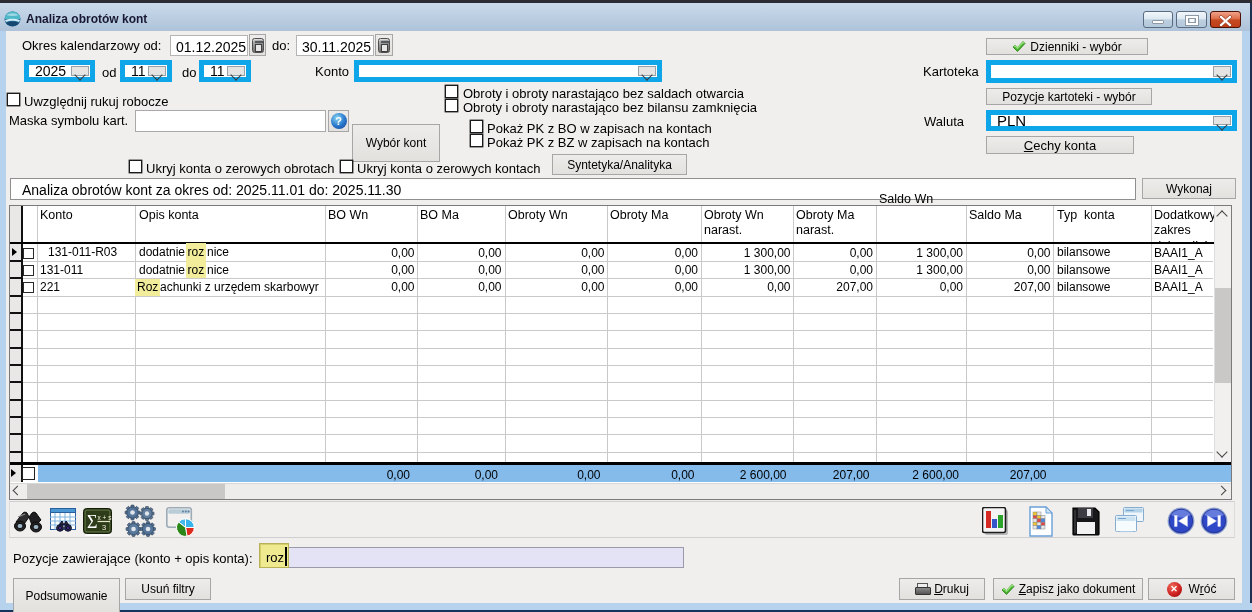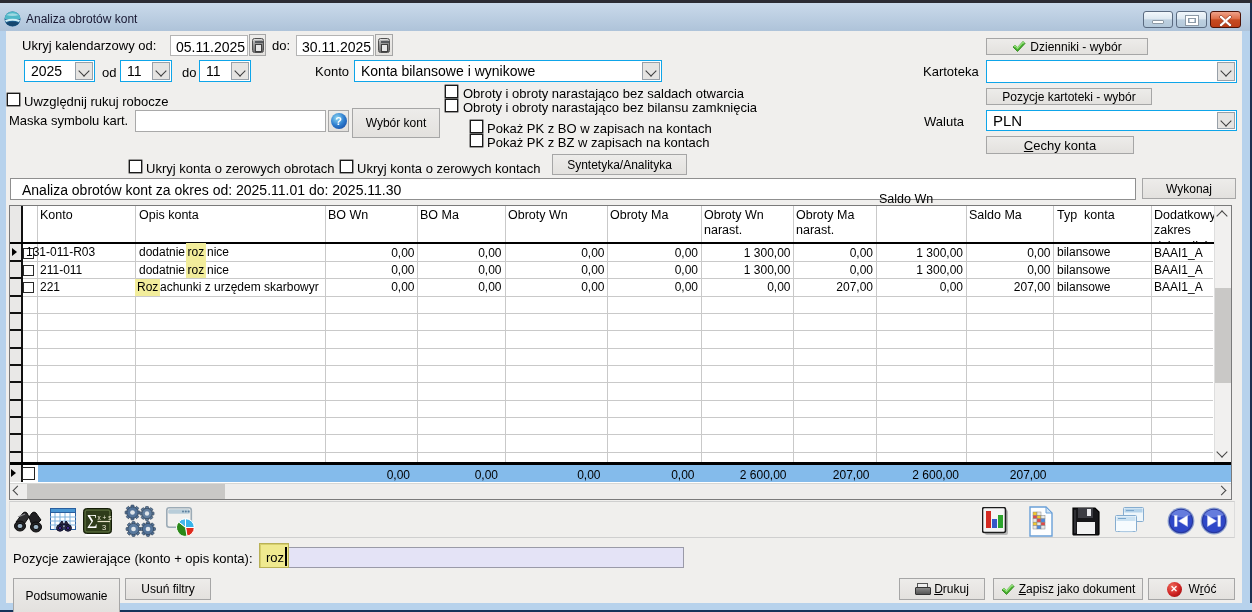--- a/index.html
+++ b/index.html
@@ -2,21 +2,21 @@
 <html><head>
 <meta charset="utf-8">
 <style>
 * { margin:0; padding:0; box-sizing:border-box; }
 html,body { width:1252px; height:612px; overflow:hidden; }
 body { position:relative; font-family:"Liberation Sans", sans-serif; font-size:13px; color:#000; background:#f0efed; }
 .abs { position:absolute; }
 .lbl { position:absolute; white-space:nowrap; }
 .btn { position:absolute; background:linear-gradient(#edecea,#e3e1de); border:1px solid #a6a6a6; display:flex; align-items:center; justify-content:center; white-space:nowrap; font-size:12px; }
 .cb { position:absolute; width:13px; height:13px; background:#fff; border:1px solid #1a1a1a; box-shadow:0 0 0 0.4px #1a1a1a; }
-.combo { position:absolute; background:#fff; border:1px solid #0ea5e9; }
+.combo { position:absolute; background:#fff; border:5px solid #0ea5e9; }
 .combo .ar { position:absolute; top:1px; right:1px; bottom:1px; width:18px; background:#e5e4e2; border:1px solid #98a0a8; }
 .combo .ar:after { content:""; position:absolute; left:4px; top:4px; width:7px; height:7px; border-right:1.6px solid #3c3c3c; border-bottom:1.6px solid #3c3c3c; transform:rotate(45deg); }
 .combo .tx { position:absolute; left:6px; top:0; bottom:0; display:flex; align-items:center; font-size:14px; }
 .inp { position:absolute; background:#fff; border:1px solid #a9a9a9; }
 .vline { position:absolute; width:1px; background:#c9c9c9; }
 .hline { position:absolute; height:1px; background:#c9c9c9; }
 .num { position:absolute; text-align:right; font-size:12px; }
 .hd { font-size:12.5px; line-height:15px; }
 .rw { font-size:12px; }
 .calglyph { display:block; width:12px; height:15px; background:linear-gradient(160deg,#c9c9c9 0%,#8f8f8f 45%,#636363 100%); border:1px solid #4f4f4f; border-radius:2.5px; position:relative; box-shadow:inset 0 1px 0 rgba(255,255,255,0.5); }
@@ -40,38 +40,38 @@
 <div class="abs" style="left:0;top:603px;width:1252px;height:7px;background:#b7d2ec;"></div>
 <div class="abs" style="left:0;top:610px;width:1252px;height:2px;background:#15335a;"></div>
 
 <svg class="abs" style="left:4px;top:11px;" width="17" height="16" viewBox="0 0 17 16">
  <ellipse cx="8.5" cy="8" rx="8" ry="7.5" fill="#1d5e8f"></ellipse>
  <path d="M0.5 8 A8 7.5 0 0 1 16.5 8 L0.5 8 Z" fill="#4fb8c8"></path>
  <path d="M2 4 Q8.5 0.5 15 4 Q8.5 6 2 4 Z" fill="#9fd8e2"></path>
  <path d="M1 9 Q8.5 6.5 16 9 L15 11 Q8.5 8.5 2 11 Z" fill="#cfeef5"></path>
  <path d="M2 12 A8 7.5 0 0 0 15 12 Q8.5 9.5 2 12 Z" fill="#16476e"></path>
 </svg>
-<div class="lbl" style="left:26px;top:12px;font-size:12px;color:#181832;">Analiza obrotów kont</div>
+<div class="lbl" style="left:26px;top:12px;font-size:12px;color:#181832;font-weight:bold;">Analiza obrotów kont</div>
 
 <div class="abs" style="left:1143px;top:11px;width:30px;height:17px;border:1px solid #5a6a80;border-radius:3px;background:linear-gradient(#f2f7fb 0%,#dde8f1 46%,#bdd0e0 52%,#b3c8da 100%);">
   <div class="abs" style="left:8px;top:8px;width:12px;height:4px;background:#fff;border:1px solid #8d9aa6;border-radius:1px;"></div>
 </div>
 <div class="abs" style="left:1176px;top:11px;width:31px;height:17px;border:1px solid #5a6a80;border-radius:3px;background:linear-gradient(#f2f7fb 0%,#dde8f1 46%,#bdd0e0 52%,#b3c8da 100%);">
   <div class="abs" style="left:9px;top:3.5px;width:12px;height:9px;border:2px solid #fff;box-shadow:0 0 0 1px #8d9aa6, inset 0 0 0 1px #8d9aa6;"></div>
     <div class="abs" style="left:13px;top:6.5px;width:4px;height:3px;background:#fff;"></div>
 </div>
 <div class="abs" style="left:1210px;top:11px;width:31px;height:17px;border:1px solid #4d1206;border-radius:3px;background:linear-gradient(#efa28a 0%,#dd6d47 46%,#c64b22 52%,#bd3d17 100%);">
   <svg class="abs" style="left:8px;top:2.5px;" width="13" height="12" viewBox="0 0 13 12">
       <path d="M2 0 L6.5 4 L11 0 L13 2 L8.5 6 L13 10 L11 12 L6.5 8 L2 12 L0 10 L4.5 6 L0 2 Z" fill="#fff" stroke="#8a2b12" stroke-width="0.7"></path>
     </svg>
 </div>
 
-<div class="lbl" style="left:22px;top:38px;">Ukryj kalendarzowy od:</div>
+<div class="lbl" style="left:22px;top:38px;">Okres kalendarzowy od:</div>
 <div class="inp" style="left:170px;top:35px;width:78px;height:21px;border-color:#b4b4b4;"></div>
-<div class="lbl" style="left:176px;top:39px;font-size:14px;">05.11.2025</div>
+<div class="lbl" style="left:176px;top:39px;font-size:14px;">01.12.2025</div>
 <div class="btn" style="left:249px;top:34px;width:17px;height:22px;">
     <span class="calglyph"></span>
   </div>
 <div class="lbl" style="left:272px;top:38px;">do:</div>
 <div class="inp" style="left:296px;top:35px;width:78px;height:21px;border-color:#b4b4b4;"></div>
 <div class="lbl" style="left:302px;top:39px;font-size:14px;">30.11.2025</div>
 <div class="btn" style="left:375px;top:34px;width:18px;height:22px;">
     <span class="calglyph"></span>
   </div>
 
@@ -84,21 +84,20 @@
     <span class="tx">11</span>
     <span class="ar"></span>
   </div>
 <div class="lbl" style="left:182px;top:65px;">do</div>
 <div class="combo" style="left:199px;top:60px;width:52px;height:22px;">
     <span class="tx">11</span>
     <span class="ar"></span>
   </div>
 <div class="lbl" style="left:315px;top:64px;">Konto</div>
 <div class="combo" style="left:354px;top:60px;width:308px;height:22px;">
-    <span class="tx">Konta bilansowe i wynikowe</span>
     <span class="ar"></span>
   </div>
 
 <div class="btn" style="left:986px;top:38px;width:162px;height:17px;">
     <svg class="chk" width="14" height="13" viewBox="0 0 14 13">
       <path d="M1 7 L3 5 L5.5 7.5 L11 1.5 L13 3.5 L5.5 11.5 Z" fill="#45b02c" stroke="#2c7d18" stroke-width="0.8"></path>
       <path d="M2 6.8 L3 5.8 L5.5 8.3 L11 2.3 L12 3.3" fill="none" stroke="#95e07c" stroke-width="1.4"></path>
     </svg>
     <span style="margin-left:4px;">Dzienniki - wybór</span>
   </div>
@@ -123,21 +122,21 @@
 <div class="cb" style="left:470px;top:134px;"></div>
 <div class="lbl" style="left:487px;top:135px;">Pokaż PK z BZ w zapisach na kontach</div>
 
 <div class="cb" style="left:7px;top:93px;"></div>
 <div class="lbl" style="left:24px;top:94px;">Uwzględnij rukuj robocze</div>
 <div class="lbl" style="left:9px;top:113px;">Maska symbolu kart.</div>
 <div class="inp" style="left:135px;top:110px;width:191px;height:22px;"></div>
 <div class="btn" style="left:328px;top:110px;width:21px;height:22px;padding:0;">
   <span style="width:16px;height:16px;border-radius:50%;background:radial-gradient(circle at 38% 32%, #8fd8f2 0%, #2f7fd0 48%, #0e3a96 100%);color:#fff;font-weight:bold;font-size:11px;display:flex;align-items:center;justify-content:center;">?</span>
 </div>
-<div class="btn" style="left:352px;top:108px;width:88px;height:30px;">Wybór kont</div>
+<div class="btn" style="left:352px;top:124px;width:88px;height:38px;">Wybór kont</div>
 
 <div class="cb" style="left:129px;top:160px;"></div>
 <div class="lbl" style="left:146px;top:161px;">Ukryj konta o zerowych obrotach</div>
 <div class="cb" style="left:340px;top:160px;"></div>
 <div class="lbl" style="left:357px;top:161px;">Ukryj konta o zerowych kontach</div>
 <div class="btn" style="left:552px;top:154px;width:135px;height:21px;">Syntetyka/Analityka</div>
 
 <div class="inp" style="left:10px;top:178px;width:1126px;height:22px;border-color:#8f8f8f;"></div>
 <div class="lbl" style="left:22px;top:182px;font-size:14px;">Analiza obrotów kont za okres od: 2025.11.01 do: 2025.11.30</div>
 <div class="btn" style="left:1142px;top:178px;width:94px;height:21px;">Wykonaj</div>
@@ -200,38 +199,38 @@
 <div class="abs" style="left:10px;top:399px;width:13px;height:2px;background:#111;"></div>
 <div class="abs" style="left:10px;top:416px;width:13px;height:2px;background:#111;"></div>
 <div class="abs" style="left:10px;top:433px;width:13px;height:2px;background:#111;"></div>
 <div class="abs" style="left:10px;top:451px;width:13px;height:2px;background:#111;"></div>
 
 <div id="rows"></div>
 
 <div class="abs" style="left:185.5px;top:243px;width:20.5px;height:17.8px;background:#f2ed9b;"></div>
 <div class="abs" style="left:12px;top:248px;width:0;height:0;border-left:5.5px solid #000;border-top:4px solid transparent;border-bottom:4px solid transparent;"></div>
 <div class="abs" style="left:23px;top:248px;width:11px;height:11px;background:#fff;border:1.3px solid #2a2a2a;"></div>
-<div class="lbl rw" style="left:26px;top:245.4px;">131-011-R03</div>
+<div class="lbl rw" style="left:48px;top:245.4px;">131-011-R03</div>
 <div class="lbl rw" style="left:139px;top:245.4px;">dodatnie</div>
 <div class="lbl rw" style="left:187.5px;top:245.4px;">roz</div>
 <div class="lbl rw" style="left:207px;top:245.4px;">nice</div>
 <div class="num" style="left:324.5px;top:245.5px;width:90px;">0,00</div>
 <div class="num" style="left:411.5px;top:245.5px;width:90px;">0,00</div>
 <div class="num" style="left:514.5px;top:245.5px;width:90px;">0,00</div>
 <div class="num" style="left:608px;top:245.5px;width:90px;">0,00</div>
 <div class="num" style="left:700.5px;top:245.5px;width:90px;">1 300,00</div>
 <div class="num" style="left:783px;top:245.5px;width:90px;">0,00</div>
 <div class="num" style="left:873px;top:245.5px;width:90px;">1 300,00</div>
 <div class="num" style="left:960.5px;top:245.5px;width:90px;">0,00</div>
 <div class="lbl rw" style="left:1057px;top:245.4px;">bilansowe</div>
 <div class="lbl rw" style="left:1154px;top:245.5px;">BAAI1_A</div>
 
 <div class="abs" style="left:185.5px;top:261px;width:20.5px;height:17px;background:#f2ed9b;"></div>
 <div class="abs" style="left:23px;top:265px;width:11px;height:11px;background:#fff;border:1.3px solid #2a2a2a;"></div>
-<div class="lbl rw" style="left:40px;top:262.6px;">211-011</div>
+<div class="lbl rw" style="left:40px;top:262.6px;">131-011</div>
 <div class="lbl rw" style="left:139px;top:262.6px;">dodatnie</div>
 <div class="lbl rw" style="left:187.5px;top:262.6px;">roz</div>
 <div class="lbl rw" style="left:207px;top:262.6px;">nice</div>
 <div class="num" style="left:324.5px;top:262.5px;width:90px;">0,00</div>
 <div class="num" style="left:411.5px;top:262.5px;width:90px;">0,00</div>
 <div class="num" style="left:514.5px;top:262.5px;width:90px;">0,00</div>
 <div class="num" style="left:608px;top:262.5px;width:90px;">0,00</div>
 <div class="num" style="left:700.5px;top:262.5px;width:90px;">1 300,00</div>
 <div class="num" style="left:783px;top:262.5px;width:90px;">0,00</div>
 <div class="num" style="left:873px;top:262.5px;width:90px;">1 300,00</div>

